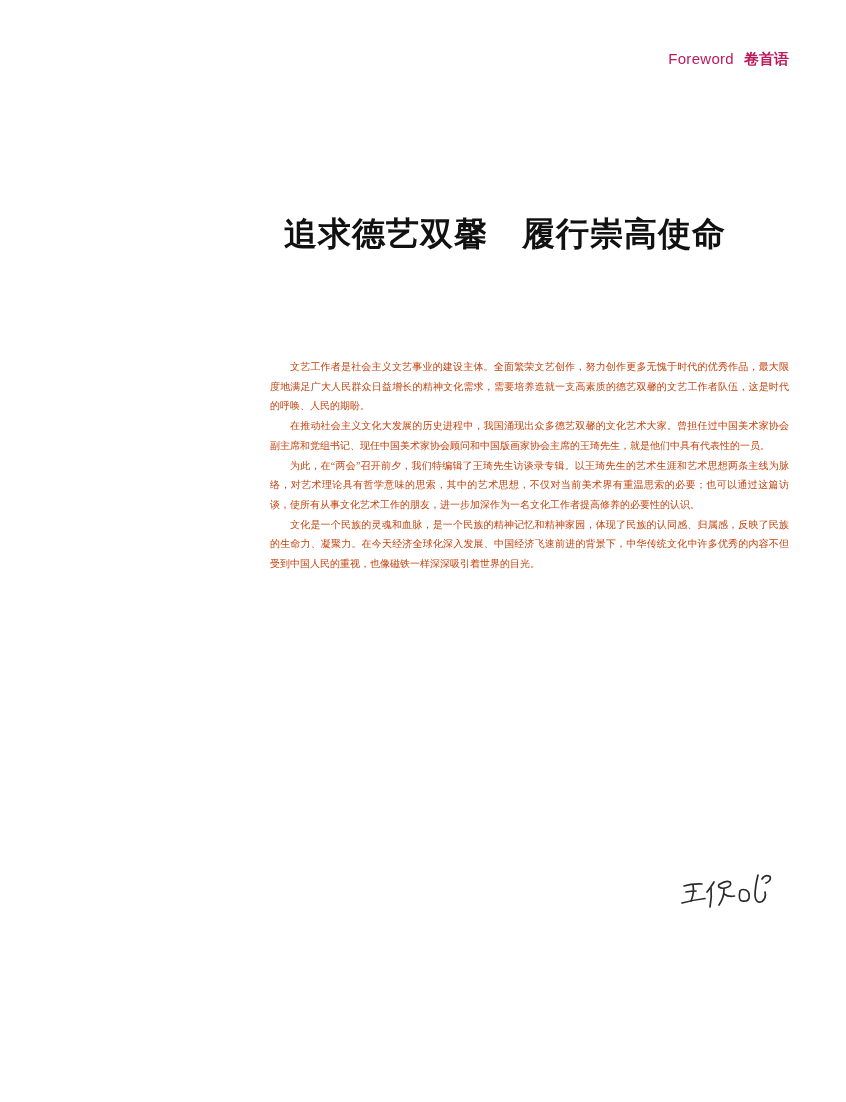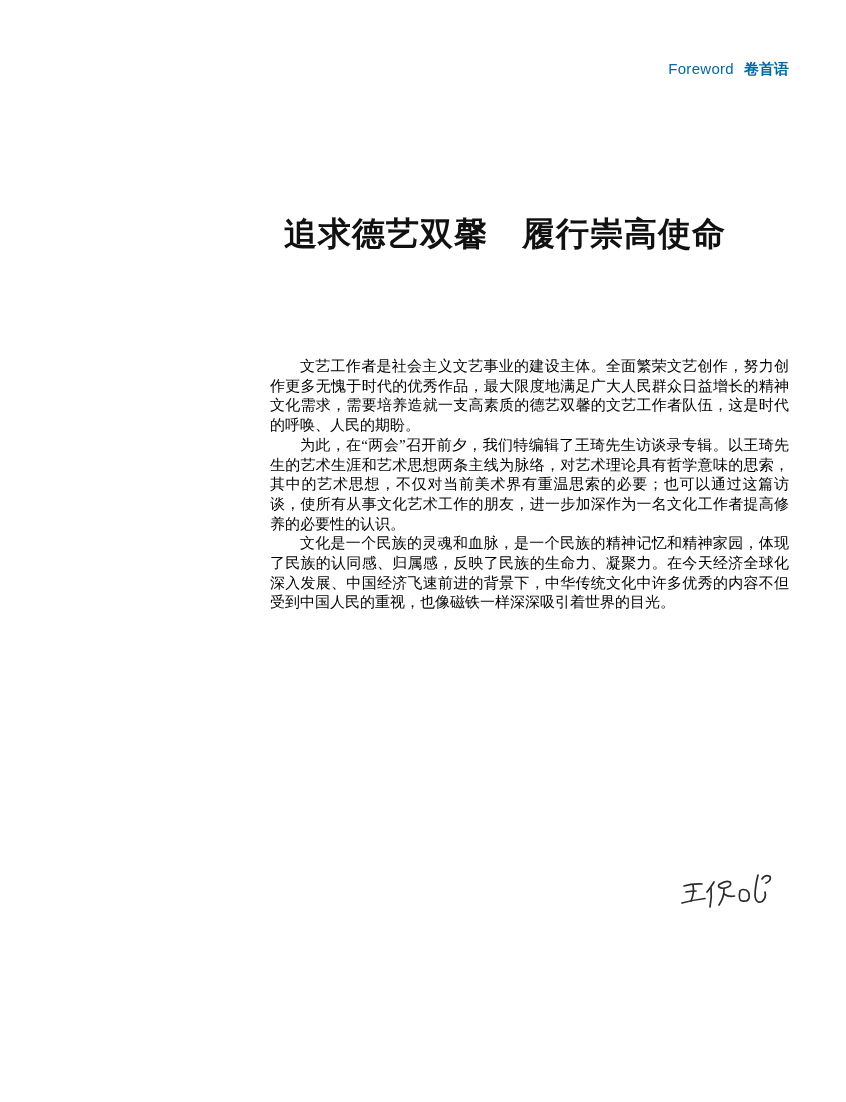--- a/index.html
+++ b/index.html
@@ -10,26 +10,26 @@
   .page {
     position: relative;
     width: 846px;
     height: 1102px;
     background: #ffffff;
     overflow: hidden;
     font-family: "Liberation Serif", serif;
   }
   .section-header {
     position: absolute;
-    top: 60px;
+    top: 50px;
     right: 57px;
     font-family: "Liberation Sans", sans-serif;
     font-size: 15px;
     line-height: 18px;
-    color: #0369a1;
+    color: #be185d;
     white-space: nowrap;
   }
   .section-header .en {
     font-weight: 400;
     letter-spacing: 0.3px;
   }
   .section-header .zh {
     font-weight: 700;
     margin-left: 10px;
   }
@@ -45,23 +45,23 @@
     color: #111111;
     letter-spacing: 1px;
     white-space: nowrap;
   }
   .article {
     position: absolute;
     left: 270px;
     top: 357px;
     width: 519px;
     font-family: "Liberation Serif", serif;
-    font-size: 15px;
+    font-size: 10px;
     line-height: 19.7px;
-    color: #000000;
+    color: #c2410c;
     text-align: justify;
   }
   .article p {
     margin: 0;
     text-indent: 2em;
   }
   .signature {
     position: absolute;
     left: 676px;
     top: 869px;
@@ -82,20 +82,21 @@
 <div class="page">
 
   <div class="section-header">
     <span class="en">Foreword</span><span class="zh">卷首语</span>
   </div>
 
   <h1 class="page-title">追求德艺双馨　履行崇高使命</h1>
 
   <div class="article">
     <p>文艺工作者是社会主义文艺事业的建设主体。全面繁荣文艺创作，努力创作更多无愧于时代的优秀作品，最大限度地满足广大人民群众日益增长的精神文化需求，需要培养造就一支高素质的德艺双馨的文艺工作者队伍，这是时代的呼唤、人民的期盼。</p>
+    <p>在推动社会主义文化大发展的历史进程中，我国涌现出众多德艺双馨的文化艺术大家。曾担任过中国美术家协会副主席和党组书记、现任中国美术家协会顾问和中国版画家协会主席的王琦先生，就是他们中具有代表性的一员。</p>
     <p>为此，在“两会”召开前夕，我们特编辑了王琦先生访谈录专辑。以王琦先生的艺术生涯和艺术思想两条主线为脉络，对艺术理论具有哲学意味的思索，其中的艺术思想，不仅对当前美术界有重温思索的必要；也可以通过这篇访谈，使所有从事文化艺术工作的朋友，进一步加深作为一名文化工作者提高修养的必要性的认识。</p>
     <p>文化是一个民族的灵魂和血脉，是一个民族的精神记忆和精神家园，体现了民族的认同感、归属感，反映了民族的生命力、凝聚力。在今天经济全球化深入发展、中国经济飞速前进的背景下，中华传统文化中许多优秀的内容不但受到中国人民的重视，也像磁铁一样深深吸引着世界的目光。</p>
   </div>
 
   <svg class="signature" viewBox="0 0 100 46" aria-hidden="true">
 
     <path d="M8,17 Q16,14.5 26,15"></path>
     <path d="M10,23 Q15,22 20,22"></path>
     <path d="M17,16 Q18.5,24 15,32"></path>
     <path d="M6,34 Q17,31 29,29.5"></path>

